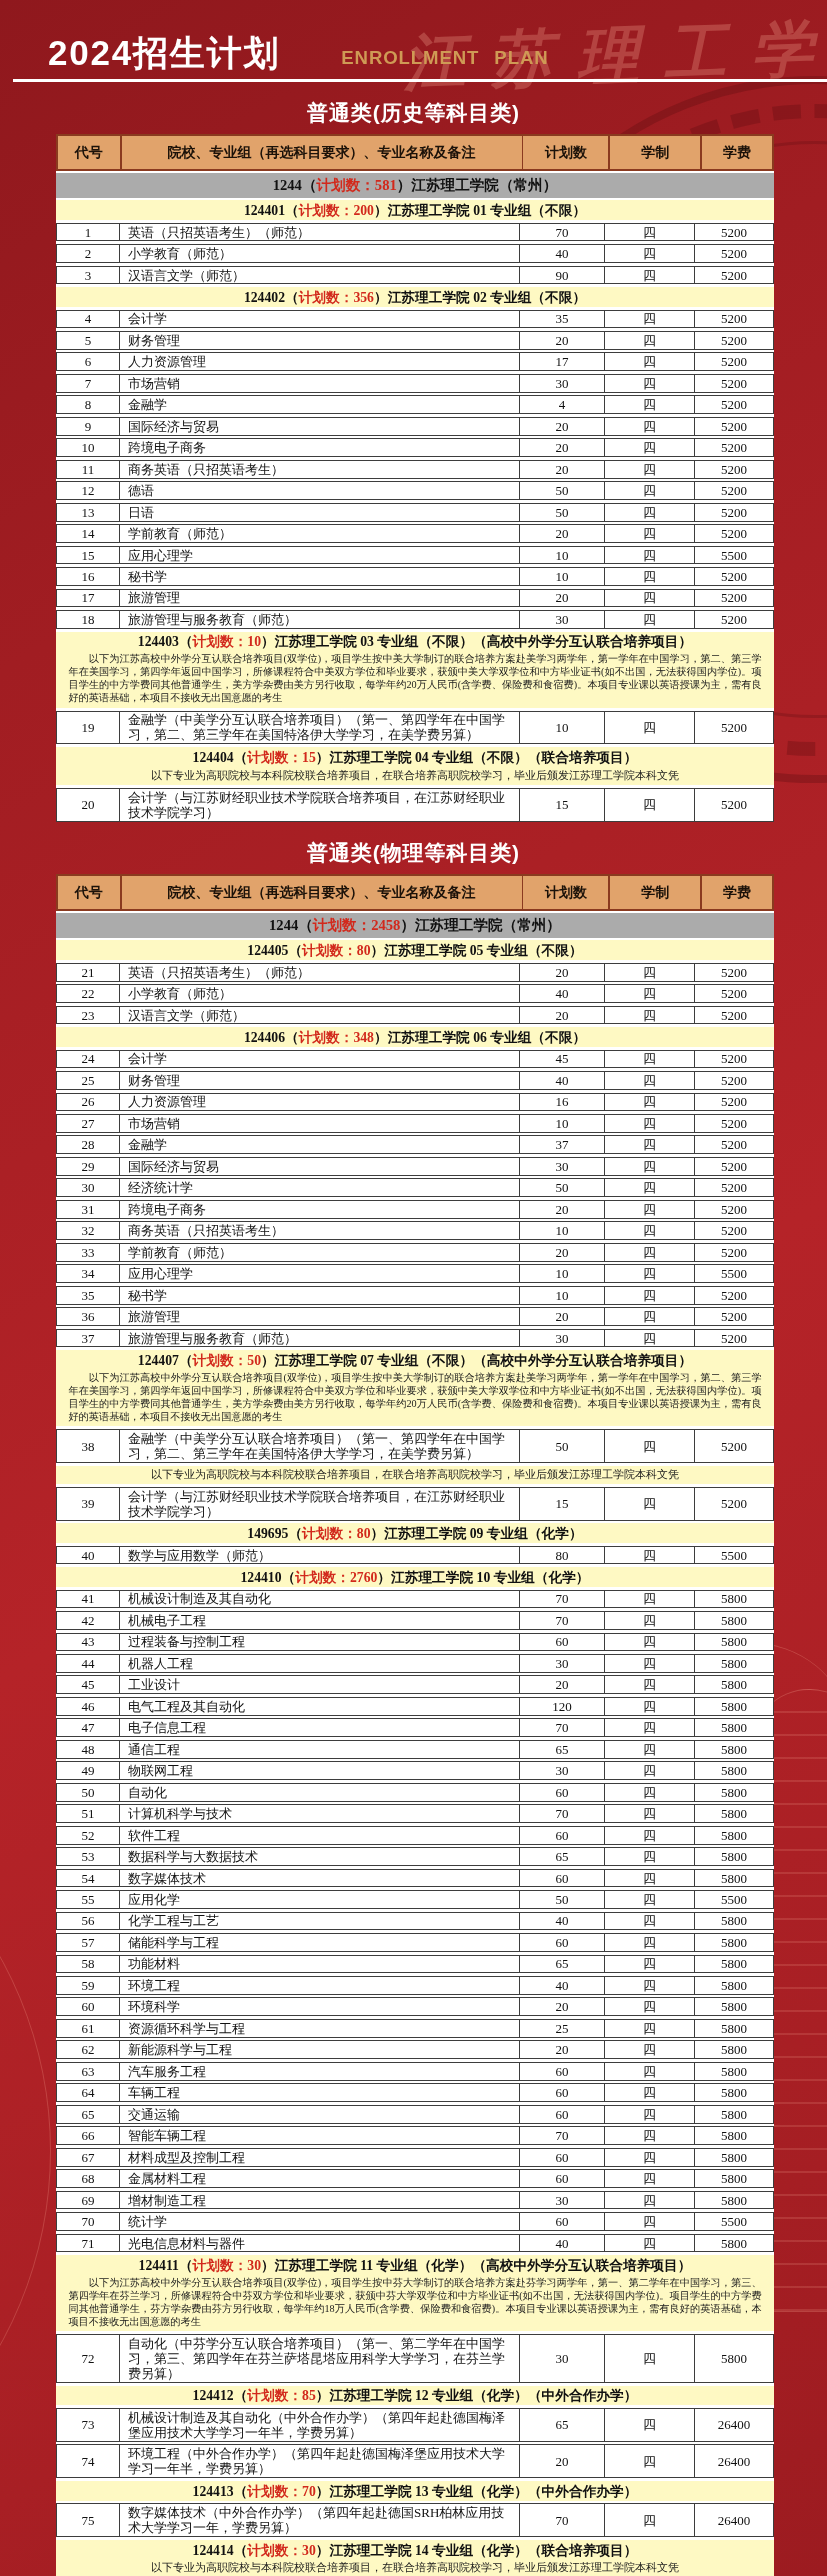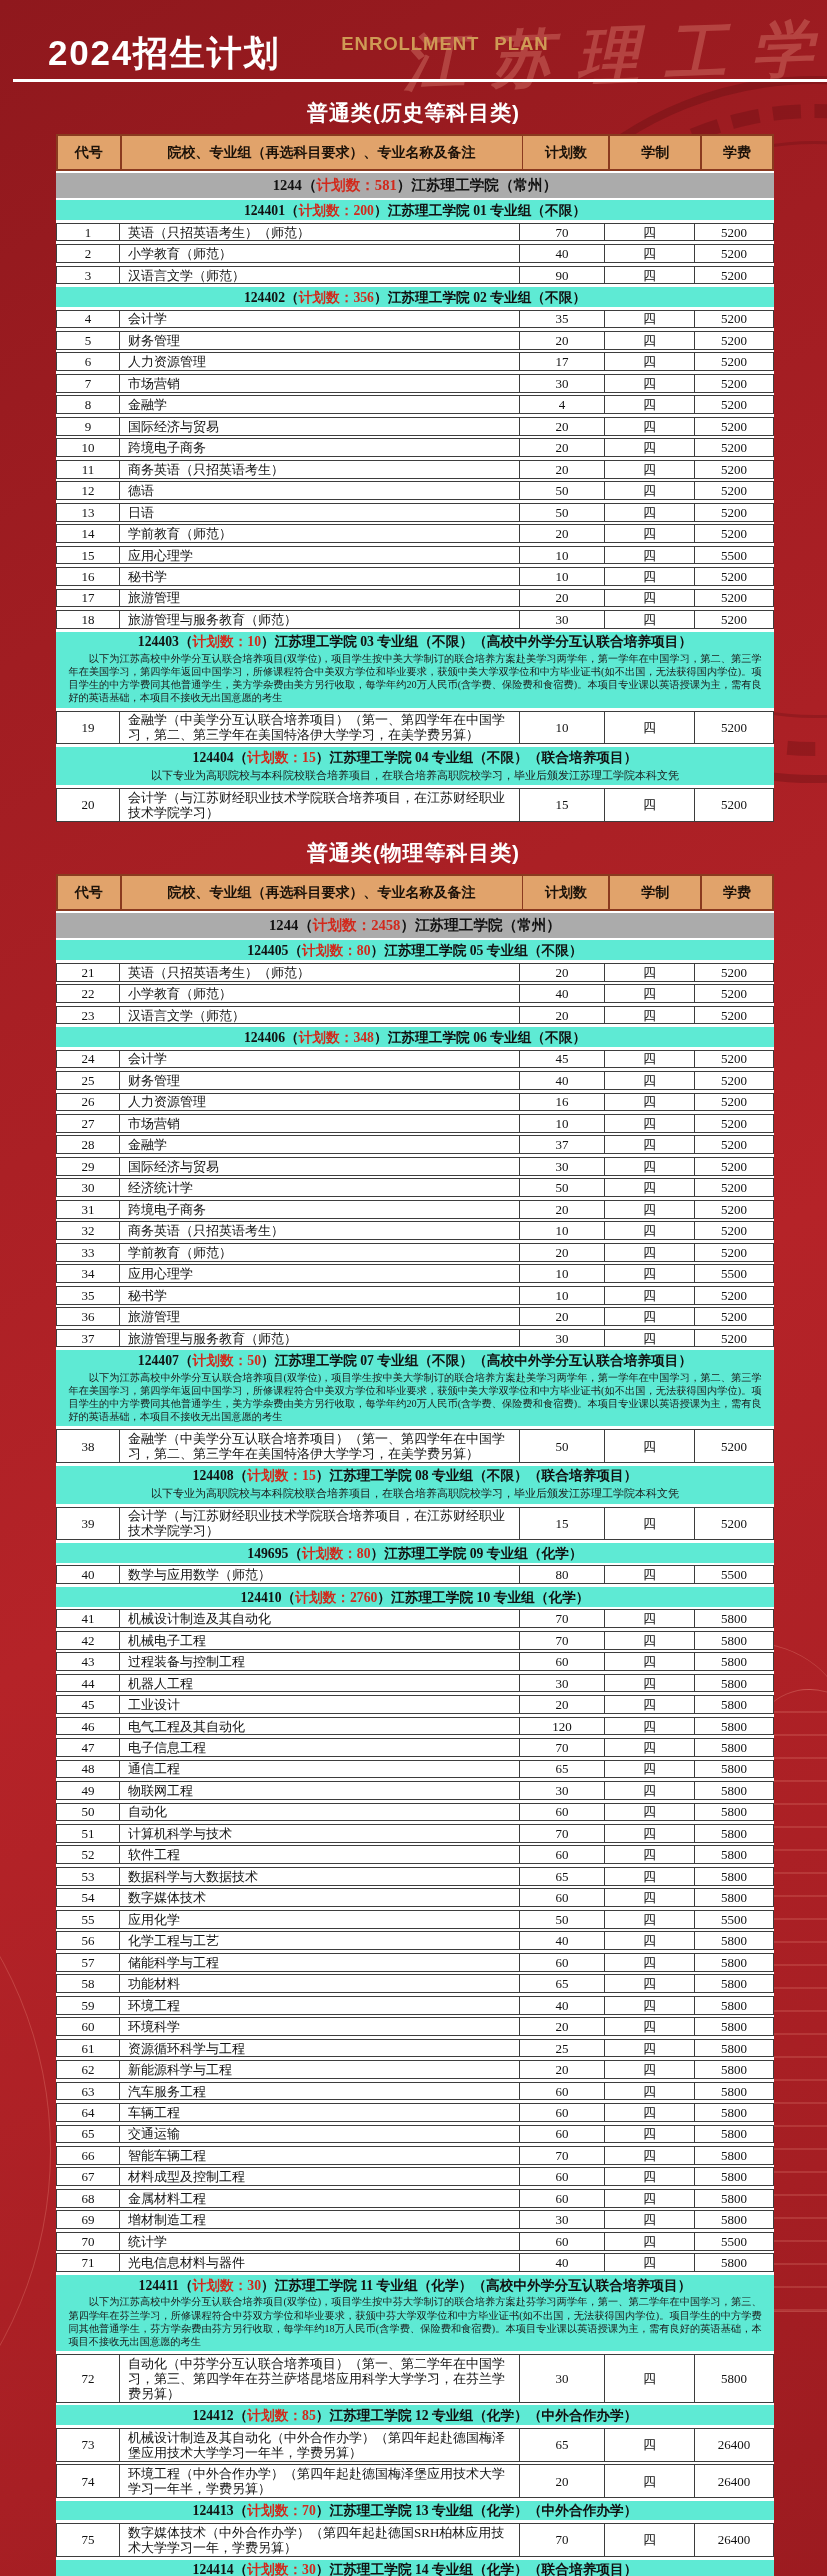--- a/index.html
+++ b/index.html
@@ -25,39 +25,39 @@
     position:absolute;right:-41px;top:1689px;width:115px;height:621px;
     border:1.8px solid rgba(240,156,138,0.30);border-radius:58px 58px 0 0;
     background:repeating-linear-gradient(0deg,rgba(240,156,138,0.20) 0 1.8px,transparent 1.8px 23px);
   }
   .roofline{position:absolute;right:-17.7px;top:1642px;width:195px;height:80px;
     border-top:1.8px solid rgba(240,156,138,0.32);border-radius:50% 50% 0 0/100% 100% 0 0;}
   .arc-left{position:absolute;left:-749px;top:1751px;width:798px;height:798px;border-radius:50%;
     border:1.8px solid rgba(240,156,138,0.28);}
   
   .content{position:relative;z-index:1;}
-  .masthead{padding:35px 0 0 48px;display:flex;gap:34px;}
+  .masthead{padding:35px 0 0 48px;display:flex;align-items:flex-end;gap:34px;}
   .page-title{font-size:35px;line-height:1;font-weight:700;color:#ffffff;letter-spacing:1.8px;}
   .page-subtitle{font-size:18.6px;line-height:1;font-weight:700;color:#cf9a55;
                  letter-spacing:0.9px;word-spacing:8.9px;padding-bottom:2.7px;margin-left:27px;}
   .rule{height:2.7px;background:#ffffff;margin:8.9px 0 0 13.3px;}
   .section{margin:0;}
   .section + .section{margin-top:16px;}
   .badge{margin:17.7px 0 7px 0;text-align:center;font-size:21px;font-weight:700;color:#ffffff;letter-spacing:0.9px;}
   .table{width:718px;margin-left:56px;background:#ffffff;}
   .thead{display:grid;grid-template-columns:62px 400px 85px 90px 1fr;gap:1.8px;padding:1.8px;
          background:#8a3a1f;margin-bottom:2.7px;}
   .thead .th{background:#e1a36b;color:#1c1209;font-weight:700;font-size:14px;line-height:1.2;
              display:flex;align-items:center;justify-content:center;padding:8px 1.8px;text-align:left;}
   .band{text-align:center;color:#111;margin-bottom:2.7px;
         font-family:"Liberation Serif","DejaVu Serif",serif;}
   .band .line{font-weight:700;font-size:13.7px;line-height:1.18;padding:2.7px 5.3px 0.9px;border-radius:11px;}
   .band.group{background:#ababab;}
   .band.group .line{font-size:14.6px;padding:3.5px 5.3px;}
-  .band.sub{background:#5eead4;}
+  .band.sub{background:#fef9c3;}
   .band .red{color:#d2291c;}
   .band .note{font-weight:400;font-size:10.2px;line-height:1.28;color:#1a1a1a;
               text-align:justify;text-indent:2em;padding:0.9px 12.4px 3.5px;}
   .band .note.short{text-align:center;text-indent:0;font-size:11px;}
   .row{display:grid;grid-template-columns:62px 400px 85px 90px 1fr;
        border:0.9px solid #3d3d3d;margin-bottom:2.7px;background:#fff;
        font-family:"Liberation Serif","DejaVu Serif",serif;
        font-size:13px;line-height:15px;color:#111;}
   .row .c{display:flex;align-items:center;justify-content:center;padding:0.9px 1.8px;
           border-left:0.9px solid #3d3d3d;text-align:center;}
@@ -397,21 +397,20 @@
             <div class="note">以下为江苏高校中外学分互认联合培养项目(双学位)，项目学生按中美大学制订的联合培养方案赴美学习两学年，第一学年在中国学习，第二、第三学年在美国学习，第四学年返回中国学习，所修课程符合中美双方学位和毕业要求，获颁中美大学双学位和中方毕业证书(如不出国，无法获得国内学位)。项目学生的中方学费同其他普通学生，美方学杂费由美方另行收取，每学年约20万人民币(含学费、保险费和食宿费)。本项目专业课以英语授课为主，需有良好的英语基础，本项目不接收无出国意愿的考生</div>
           </div>
           <div class="row">
             <div class="c">38</div>
             <div class="c name">金融学（中美学分互认联合培养项目）（第一、第四学年在中国学习，第二、第三学年在美国特洛伊大学学习，在美学费另算）</div>
             <div class="c">50</div>
             <div class="c">四</div>
             <div class="c">5200</div>
           </div>
           <div class="band sub">
-            <div class="line"><span>124408（</span><span class="red">计划数：15</span><span>）江苏理工学院 08 专业组（不限）（联合培养项目）</span></div>
             <div class="note short">以下专业为高职院校与本科院校联合培养项目，在联合培养高职院校学习，毕业后颁发江苏理工学院本科文凭</div>
           </div>
           <div class="row">
             <div class="c">39</div>
             <div class="c name">会计学（与江苏财经职业技术学院联合培养项目，在江苏财经职业技术学院学习）</div>
             <div class="c">15</div>
             <div class="c">四</div>
             <div class="c">5200</div>
           </div>
           <div class="band sub">

